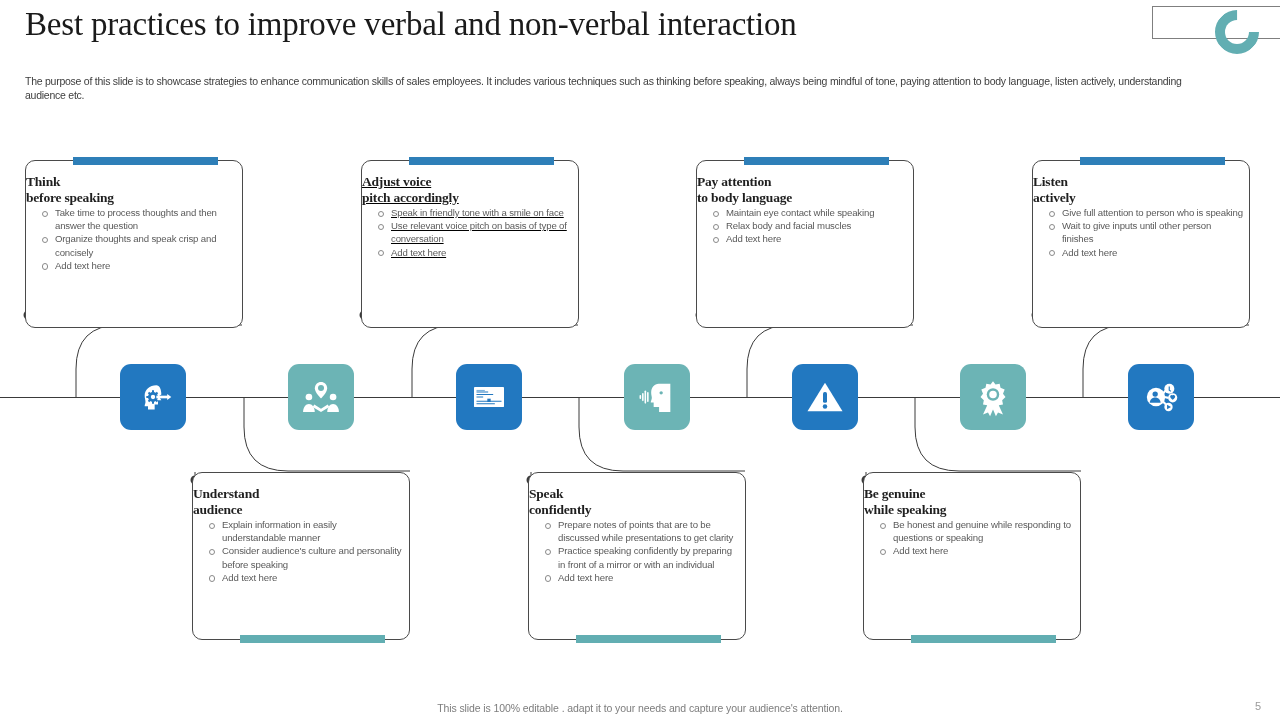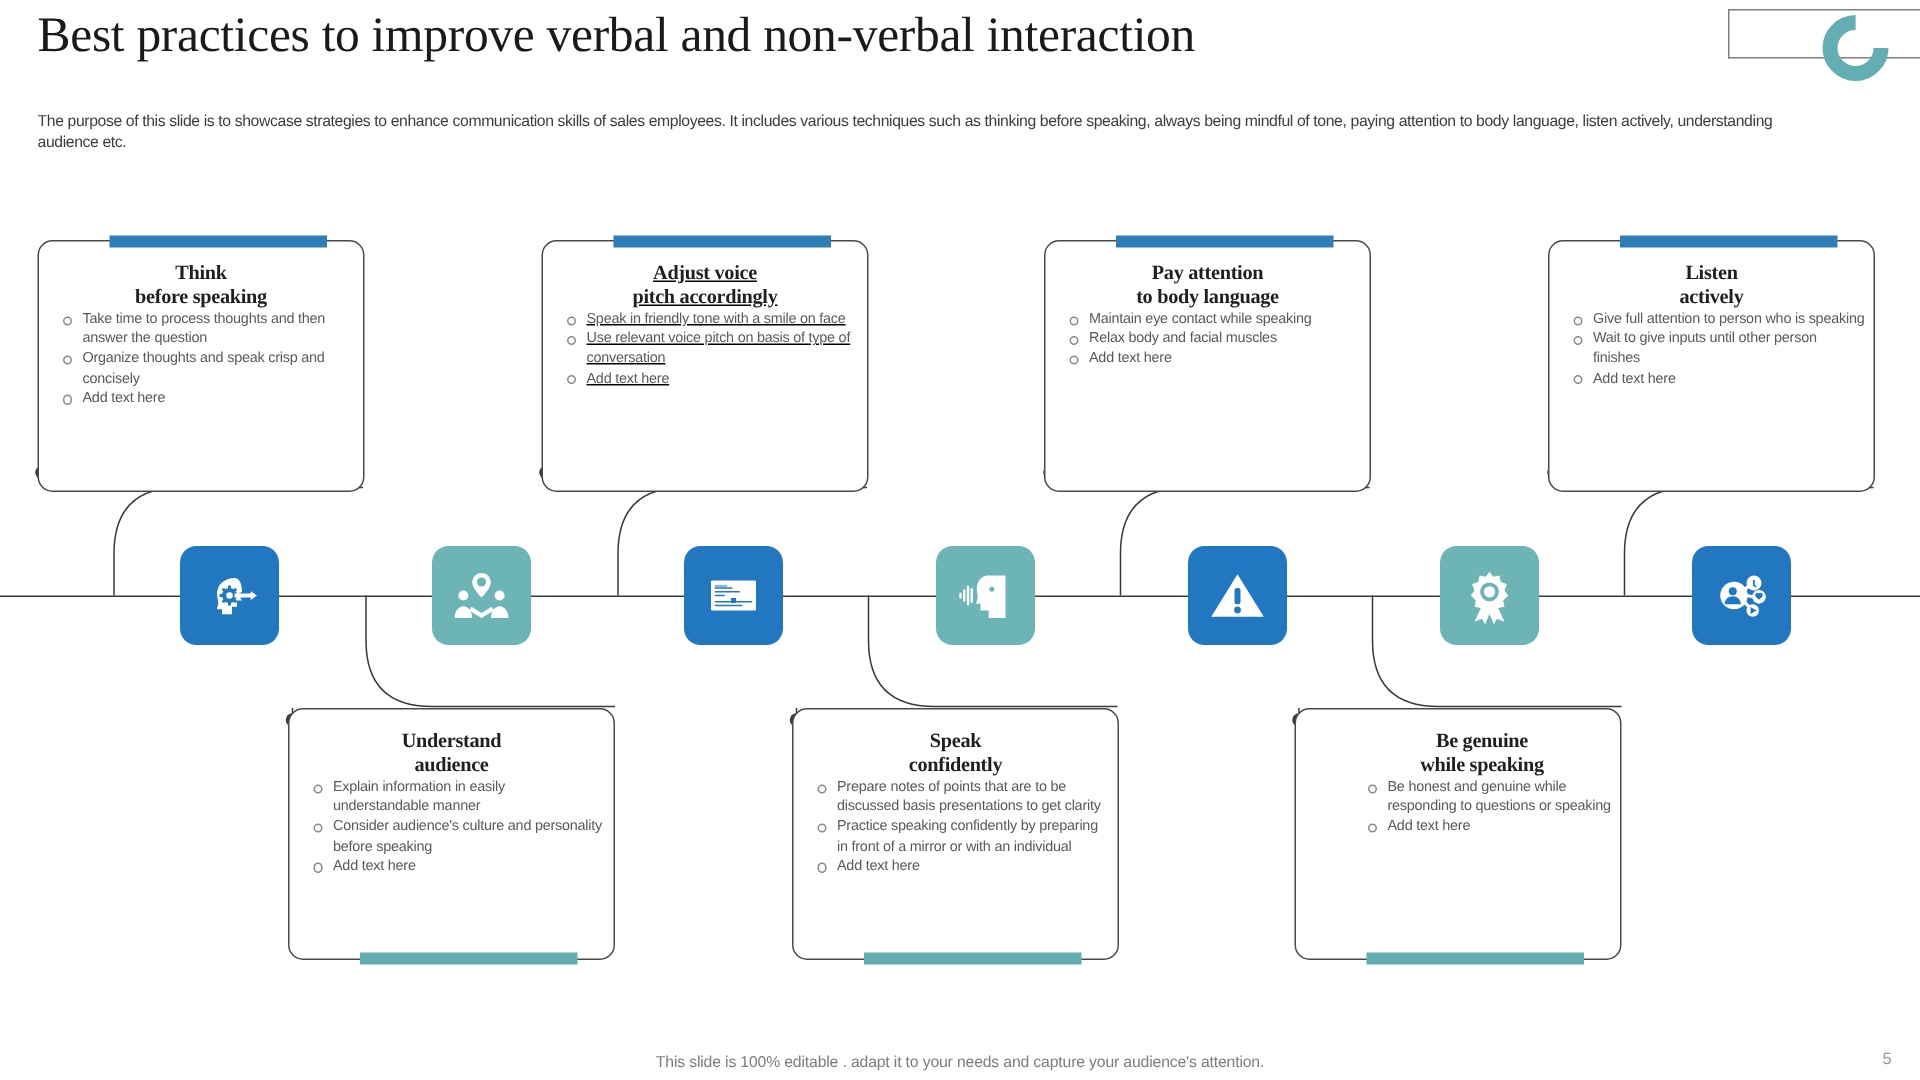--- a/index.html
+++ b/index.html
@@ -102,21 +102,21 @@
     position: absolute;
     height: 8px;
     width: 145px;
     left: 47px;
   }
   .card.top .card-accent    { top: -4px;    background: #2e7fb8; }
   .card.bottom .card-accent { bottom: -4px; background: #62aeb2; }
 
   .card-title {
     margin-top: 13px;
-    text-align: center;
+    text-align: left;
     font-family: "Liberation Serif", serif;
     font-weight: bold;
     font-size: 13.5px;
     line-height: 16px;
     color: #1f1f1f;
     letter-spacing: -0.2px;
   }
   .card-title .l2 { display: block; }
 
   .card-list {
@@ -287,27 +287,27 @@
     </ul>
   </div>
 
   <div class="card bottom" style="left:528px; top:472px;">
     <div class="card-accent"></div>
     <div class="card-title">
       <span>Speak</span>
       <span class="l2">confidently</span>
     </div>
     <ul class="card-list">
-      <li>Prepare notes of points that are to be discussed basis presentations to get clarity</li>
+      <li>Prepare notes of points that are to be discussed while presentations to get clarity</li>
       <li>Practice speaking confidently by preparing in front of a mirror or with an individual</li>
       <li>Add text here</li>
     </ul>
   </div>
 
-  <div class="card bottom" style="left:863px; top:472px;padding-left:32px;">
+  <div class="card bottom" style="left:863px; top:472px;">
     <div class="card-accent"></div>
     <div class="card-title">
       <span>Be genuine</span>
       <span class="l2">while speaking</span>
     </div>
     <ul class="card-list">
       <li>Be honest and genuine while responding to questions or speaking</li>
       <li>Add text here</li>
     </ul>
   </div>

